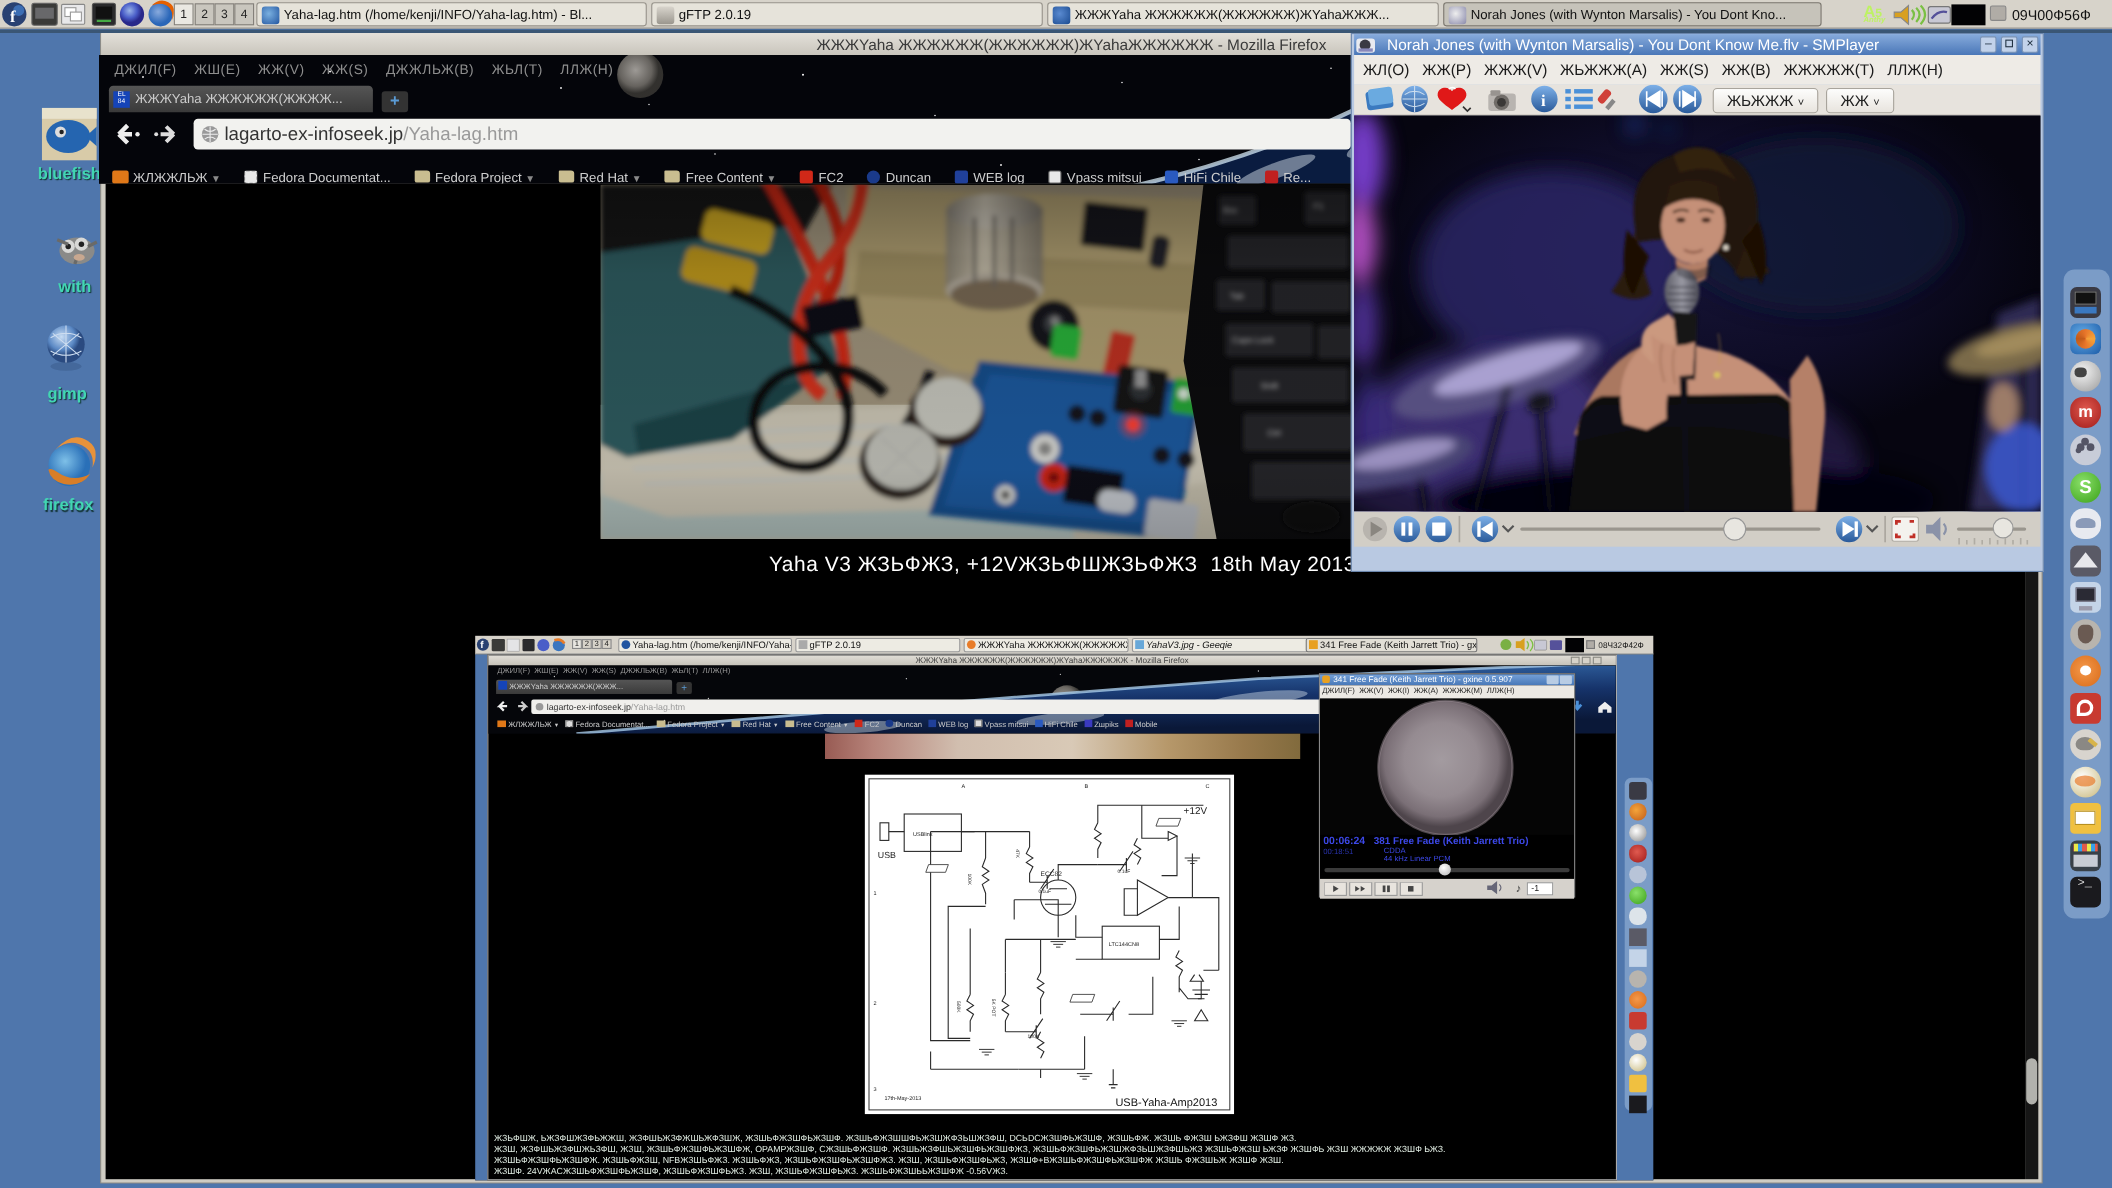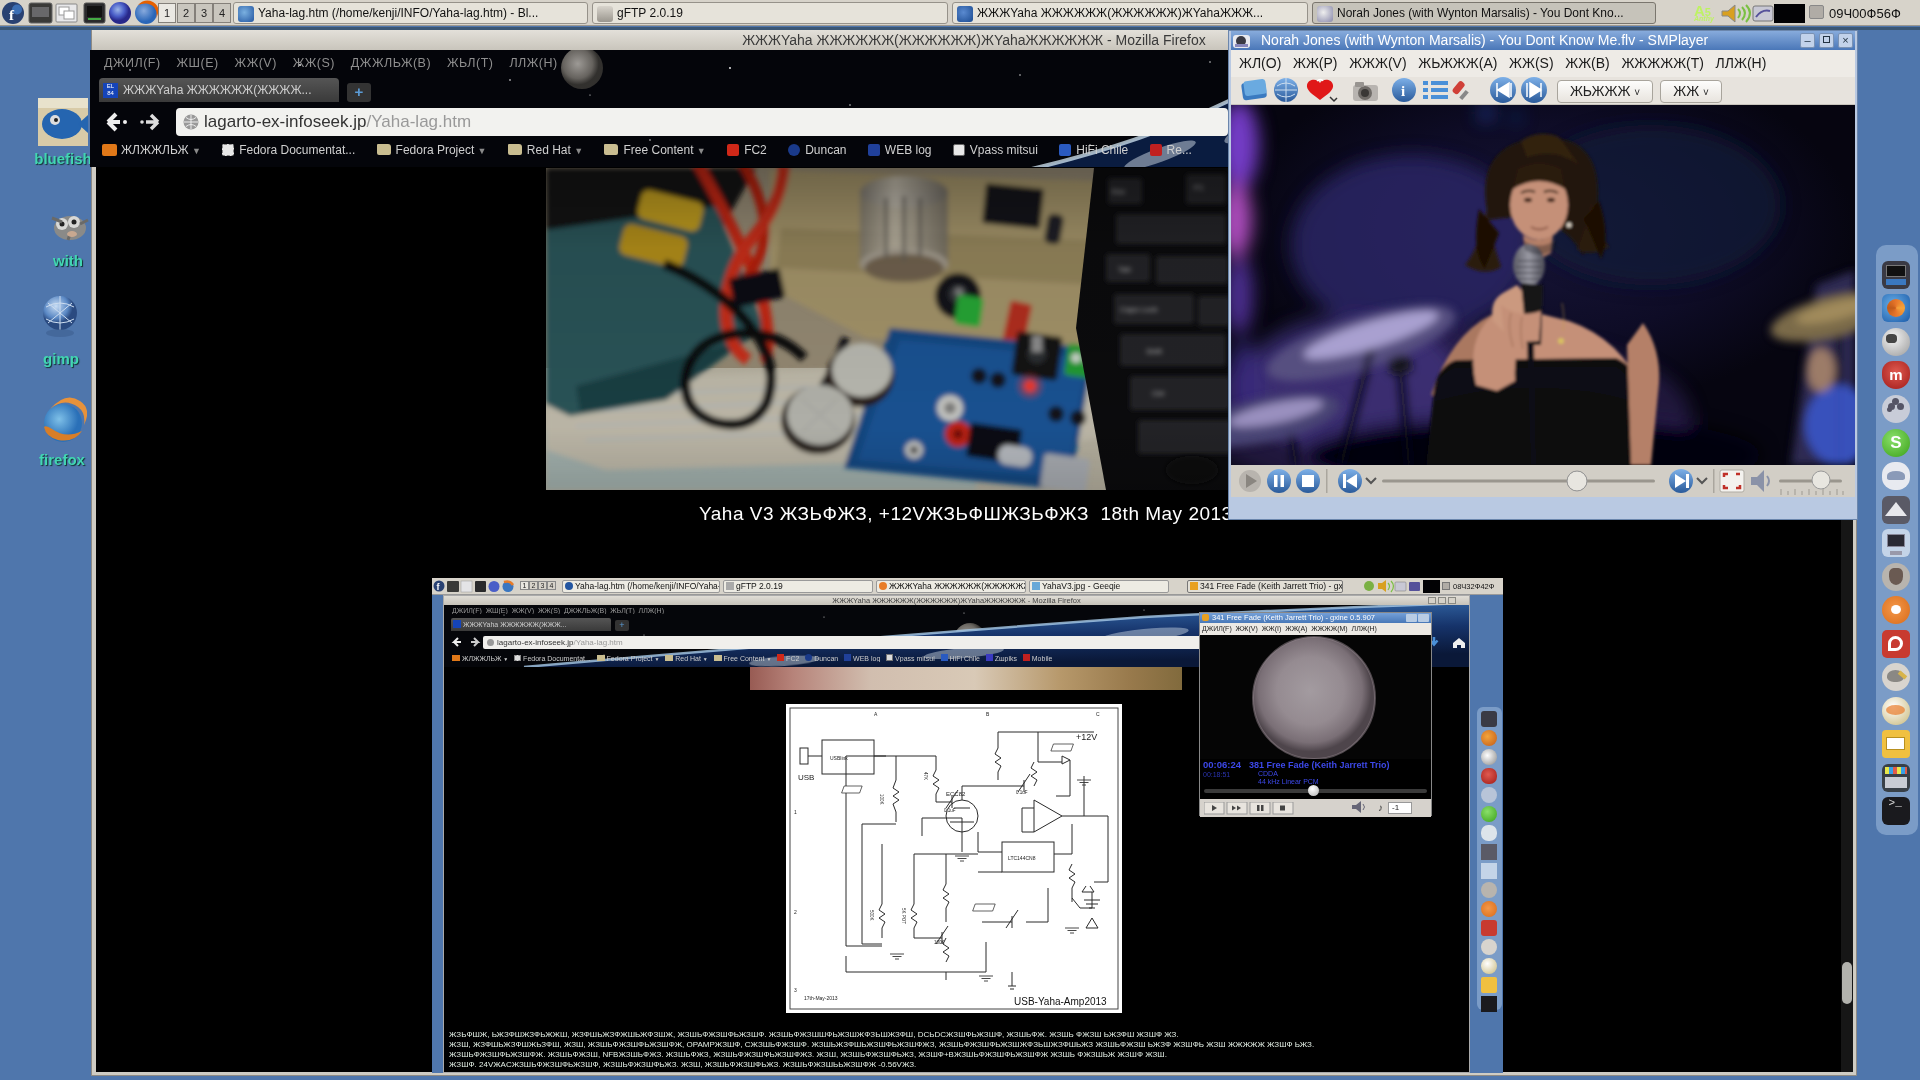--- a/index.html
+++ b/index.html
@@ -25,21 +25,21 @@
   #fftitle{left:92px;top:30px;width:1764px;height:20px;background:linear-gradient(#e3e0d9,#c9c5bc);
       font-size:14px;color:#3a3a3a;text-align:center;line-height:20px;}
   #ffchrome{left:90px;top:50px;width:1763px;height:117px;background:#05060a;overflow:hidden;}
   #ffmenu{position:absolute;left:14px;top:6px;font-size:12.5px;color:#8e8e8e;letter-spacing:0.5px;white-space:nowrap;}
   #fftab{position:absolute;left:9px;top:28px;width:240px;height:24px;background:linear-gradient(#555,#3a3a3a);
       border-radius:4px 4px 0 0;color:#ccc;font-size:12px;line-height:24px;padding-left:24px;white-space:nowrap;overflow:hidden;}
   #ffplus{position:absolute;left:257px;top:33px;width:24px;height:19px;background:#333;border-radius:3px;
       color:#5b9bd5;font-size:15px;font-weight:bold;text-align:center;line-height:18px;}
   #ffurl{position:absolute;left:86px;top:58px;width:1052px;height:28px;background:#f2f2ef;border-radius:4px;
       font-size:17px;line-height:28px;color:#333;padding-left:28px;white-space:nowrap;}
-  #ffbm{position:absolute;left:12px;top:93px;font-size:12px;color:#cfcfcf;white-space:nowrap;}
+  #ffbm{position:absolute;left:12px;top:104px;font-size:12px;color:#cfcfcf;white-space:nowrap;}
   #ffcontent{left:96px;top:167px;width:1745px;height:905px;background:#000;overflow:hidden;}
   #ffsb{left:1841px;top:167px;width:12px;height:905px;background:#161616;}
   #ffsbthumb{left:1842px;top:962px;width:10px;height:42px;background:#b2b2ad;border-radius:5px;}
   .bmfolder{display:inline-block;width:14px;height:11px;background:#c9bd90;border-radius:1px 3px 2px 2px;margin:0 5px -1px 18px;}
   .bmicon{display:inline-block;width:12px;height:12px;border-radius:2px;margin:0 5px -2px 18px;}
   .caret{color:#8a8a8a;font-size:9px;}
   
   #smwin{left:1228px;top:30px;width:630px;height:490px;background:#b9c9e2;border:1px solid #6b86ac;}
   #smtitle{left:1231px;top:31px;width:624px;height:19px;background:linear-gradient(#87abdc,#4a77b8);
      color:#fff;font-size:14px;line-height:19px;}
@@ -260,21 +260,21 @@
         <rect x="28" y="1" width="11" height="11" fill="#e4e4e6" stroke="#999" stroke-width="0.5"></rect>
       <rect x="42" y="1" width="11" height="11" rx="1" fill="#2a2a2c"></rect>
         <circle cx="61" cy="6.5" r="5.5" fill="#4a5ec8"></circle>
         <circle cx="75" cy="6.5" r="5.5" fill="#3a76c0"></circle>
         <path d="M71 2 q6 -2 9 3" stroke="#e87c28" stroke-width="2.5" fill="none"></path>
     </svg>
     <div class="m" style="left:88px;top:3px;width:40px;height:11px;font-size:7px;color:#222;"><span style="display:inline-block;width:9px;text-align:center;background:#e8e6e0;border:0.5px solid #888;">1</span><span style="display:inline-block;width:9px;text-align:center;border:0.5px solid #888;">2</span><span style="display:inline-block;width:9px;text-align:center;border:0.5px solid #888;">3</span><span style="display:inline-block;width:9px;text-align:center;border:0.5px solid #888;">4</span></div>
     <div class="m nw" style="left:130px;top:2px;width:158px;height:13px;background:#edebe3;border:1px solid #999;border-radius:2px;font-size:8.5px;color:#111;line-height:11px;"><span style="display:inline-block;width:8px;height:8px;border-radius:50%;background:#2255a0;margin:0 2px -1px 2px;"></span>Yaha-lag.htm (/home/kenji/INFO/Yaha-...</div>
     <div class="m nw" style="left:291px;top:2px;width:150px;height:13px;background:#edebe3;border:1px solid #999;border-radius:2px;font-size:8.5px;color:#111;line-height:11px;"><span style="display:inline-block;width:8px;height:8px;background:#aaa;margin:0 2px -1px 2px;"></span>gFTP 2.0.19</div>
     <div class="m nw" style="left:444px;top:2px;width:150px;height:13px;background:#edebe3;border:1px solid #999;border-radius:2px;font-size:8.5px;color:#111;line-height:11px;"><span style="display:inline-block;width:8px;height:8px;border-radius:50%;background:#e87c28;margin:0 2px -1px 2px;"></span>ЖЖЖYaha ЖЖЖЖЖЖ(ЖЖЖЖЖЖ)...</div>
-    <div class="m nw" style="left:597px;top:2px;width:140px;height:13px;background:#edebe3;border:1px solid #999;border-radius:2px;font-size:8.5px;color:#111;line-height:11px;"><span style="display:inline-block;width:8px;height:8px;background:#68a8d8;margin:0 2px -1px 2px;"></span>YahaV3.jpg - Geeqie</div>
+    <div class="m nw" style="left:597px;top:2px;width:160px;height:13px;background:#edebe3;border:1px solid #999;border-radius:2px;font-size:8.5px;color:#111;line-height:11px;font-style:italic;"><span style="display:inline-block;width:8px;height:8px;background:#68a8d8;margin:0 2px -1px 2px;"></span>YahaV3.jpg - Geeqie</div>
     <div class="m nw" style="left:755px;top:2px;width:156px;height:13px;background:#e2dfd6;border:1px solid #777;border-radius:2px;font-size:8.5px;color:#111;line-height:11px;"><span style="display:inline-block;width:8px;height:8px;background:#e8a020;margin:0 2px -1px 2px;"></span>341 Free Fade (Keith Jarrett Trio) - gxi...</div>
     <svg class="m" style="left:930px;top:2px;" width="60" height="13">
       <circle cx="7" cy="6" r="5" fill="#7ab043"></circle>
         <polygon points="16,3 20,3 24,0 24,12 20,9 16,9" fill="#d8a020"></polygon>
         <path d="M26 3 q3 3 0 7 M29 1 q5 5 0 11" stroke="#7ac043" stroke-width="1.2" fill="none"></path>
       <rect x="33" y="2" width="11" height="9" rx="1" fill="#c8c8d4" stroke="#777" stroke-width="0.5"></rect>
         <rect x="47" y="2" width="11" height="9" rx="1" fill="#55519a"></rect>
     </svg>
     <div class="m" style="left:991px;top:2px;width:17px;height:13px;background:#020204;"></div>
     <div class="m" style="left:1010px;top:4px;width:8px;height:8px;background:#b0aca6;border:0.5px solid #777;"></div>

